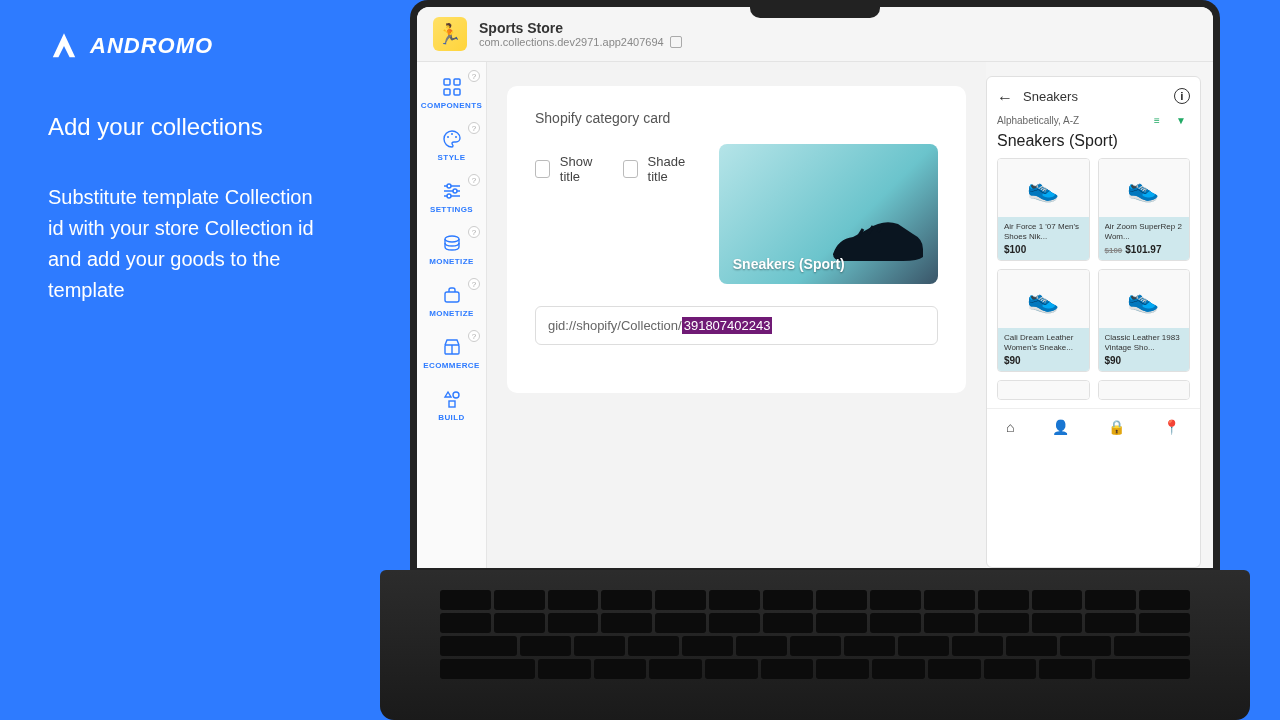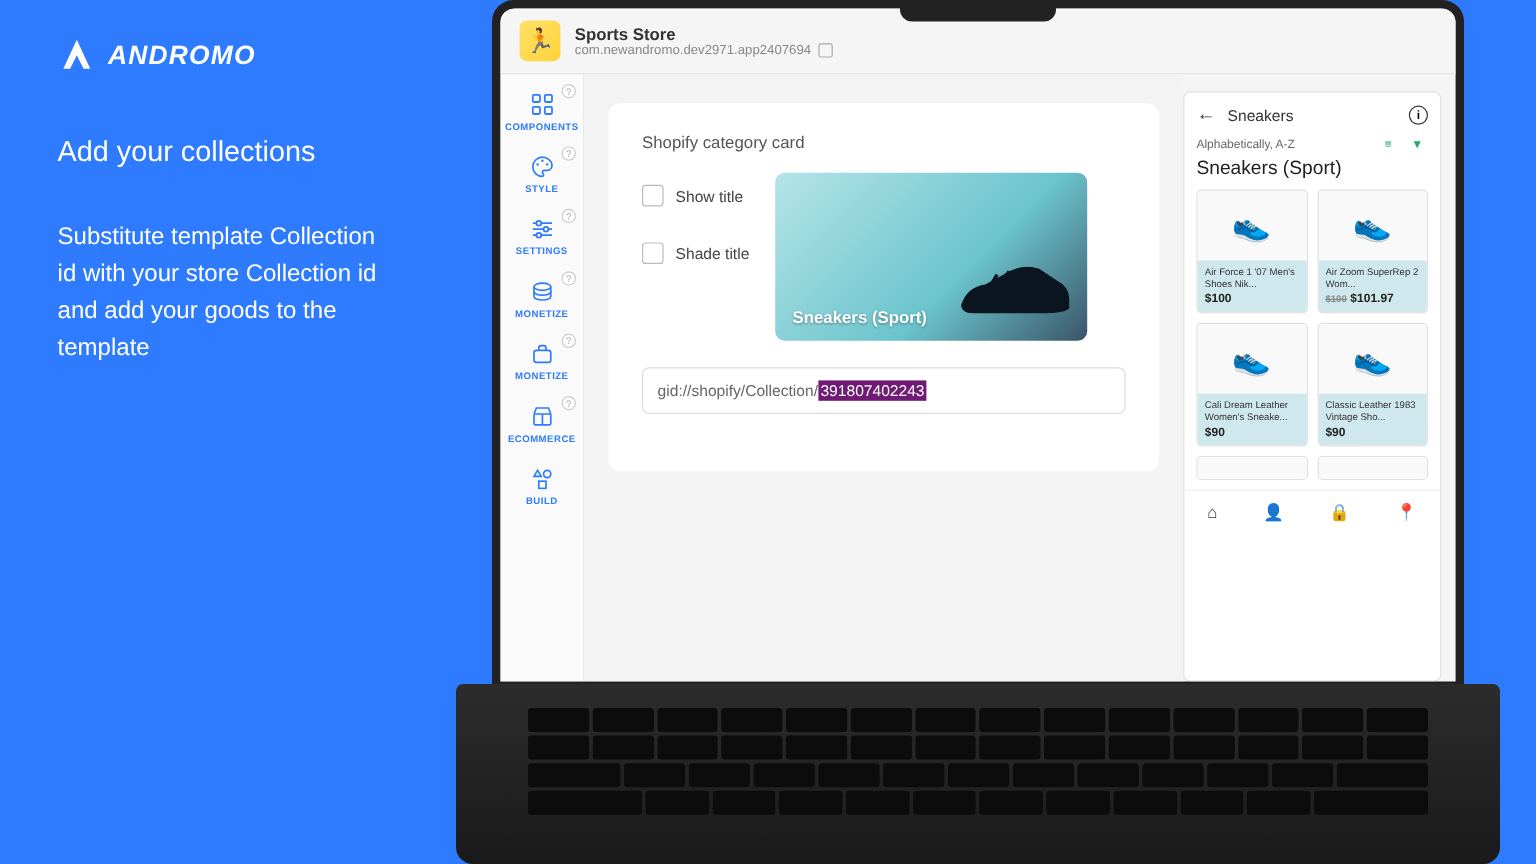--- a/index.html
+++ b/index.html
@@ -33,21 +33,21 @@
 .side-item { width: 100%; display: flex; flex-direction: column; align-items: center; padding: 8px 0 10px; position: relative; cursor: pointer; }
 .side-item.active { color: #2e7bff; }
 .side-ic { width: 22px; height: 22px; display: flex; align-items: center; justify-content: center; }
 .side-lbl { font-size: 8px; font-weight: 600; letter-spacing: 0.4px; margin-top: 3px; color: #2e7bff; }
 .help-dot { position: absolute; right: 6px; top: 2px; width: 12px; height: 12px; border: 1px solid #ccc; border-radius: 50%; font-size: 8px; color: #aaa; display: flex; align-items: center; justify-content: center; background: #fff; }
 
 .center { flex: 1; padding: 24px 20px; background: #f3f3f3; overflow: auto; }
 .card { background: #fff; border-radius: 10px; padding: 24px 28px; }
 .card-title { font-size: 14px; color: #555; margin-bottom: 18px; }
 .options-row { display: flex; gap: 22px; align-items: flex-start; }
-.checks { display: flex; flex-direction: column; gap: 30px; margin-top: 10px; }
+.checks { display: flex; flex-direction: row; gap: 18px; margin-top: 10px; }
 .check { display: flex; align-items: center; gap: 10px; font-size: 13px; color: #444; }
 .check-box { width: 18px; height: 18px; border: 1.5px solid #bbb; border-radius: 3px; }
 .preview-card { width: 260px; height: 140px; border-radius: 8px; background: linear-gradient(135deg,#b5e4e8 0%,#6bc4cc 60%,#3a5568 100%); position: relative; overflow: hidden; }
 .preview-label { position: absolute; left: 14px; bottom: 12px; color: #fff; font-weight: 700; font-size: 14px; text-shadow: 0 1px 2px rgba(0,0,0,0.4); }
 .sneaker-silh { position: absolute; right: 10px; bottom: 15px; width: 100px; height: 60px; }
 
 .gid-input { margin-top: 22px; width: 100%; border: 1px solid #ddd; border-radius: 6px; padding: 10px 12px; font-size: 13px; color: #666; background: #fff; display: flex; align-items: center; }
 .gid-sel { background: #701a75; color: #fff; padding: 1px 2px; }
 
 .search-sec { margin-top: 24px; }
@@ -90,21 +90,21 @@
 
 <div class="laptop">
   <div class="laptop-screen">
     <div class="notch"></div>
     <div class="screen-inner">
       <div class="topbar">
         <div class="app-icon">🏃</div>
         <div class="app-titles">
           <div class="app-title">Sports Store</div>
           <div class="app-sub">
-            <span>com.newandromo.dev2971.app2407694</span>
+            <span>com.collections.dev2971.app2407694</span>
             <span class="copy-ic"></span>
           </div>
         </div>
       </div>
       <div class="main">
         <div class="sidebar">
           <div class="side-item active">
             <span class="help-dot">?</span>
             <span class="side-ic">
                 <svg width="18" height="18" viewBox="0 0 18 18">

